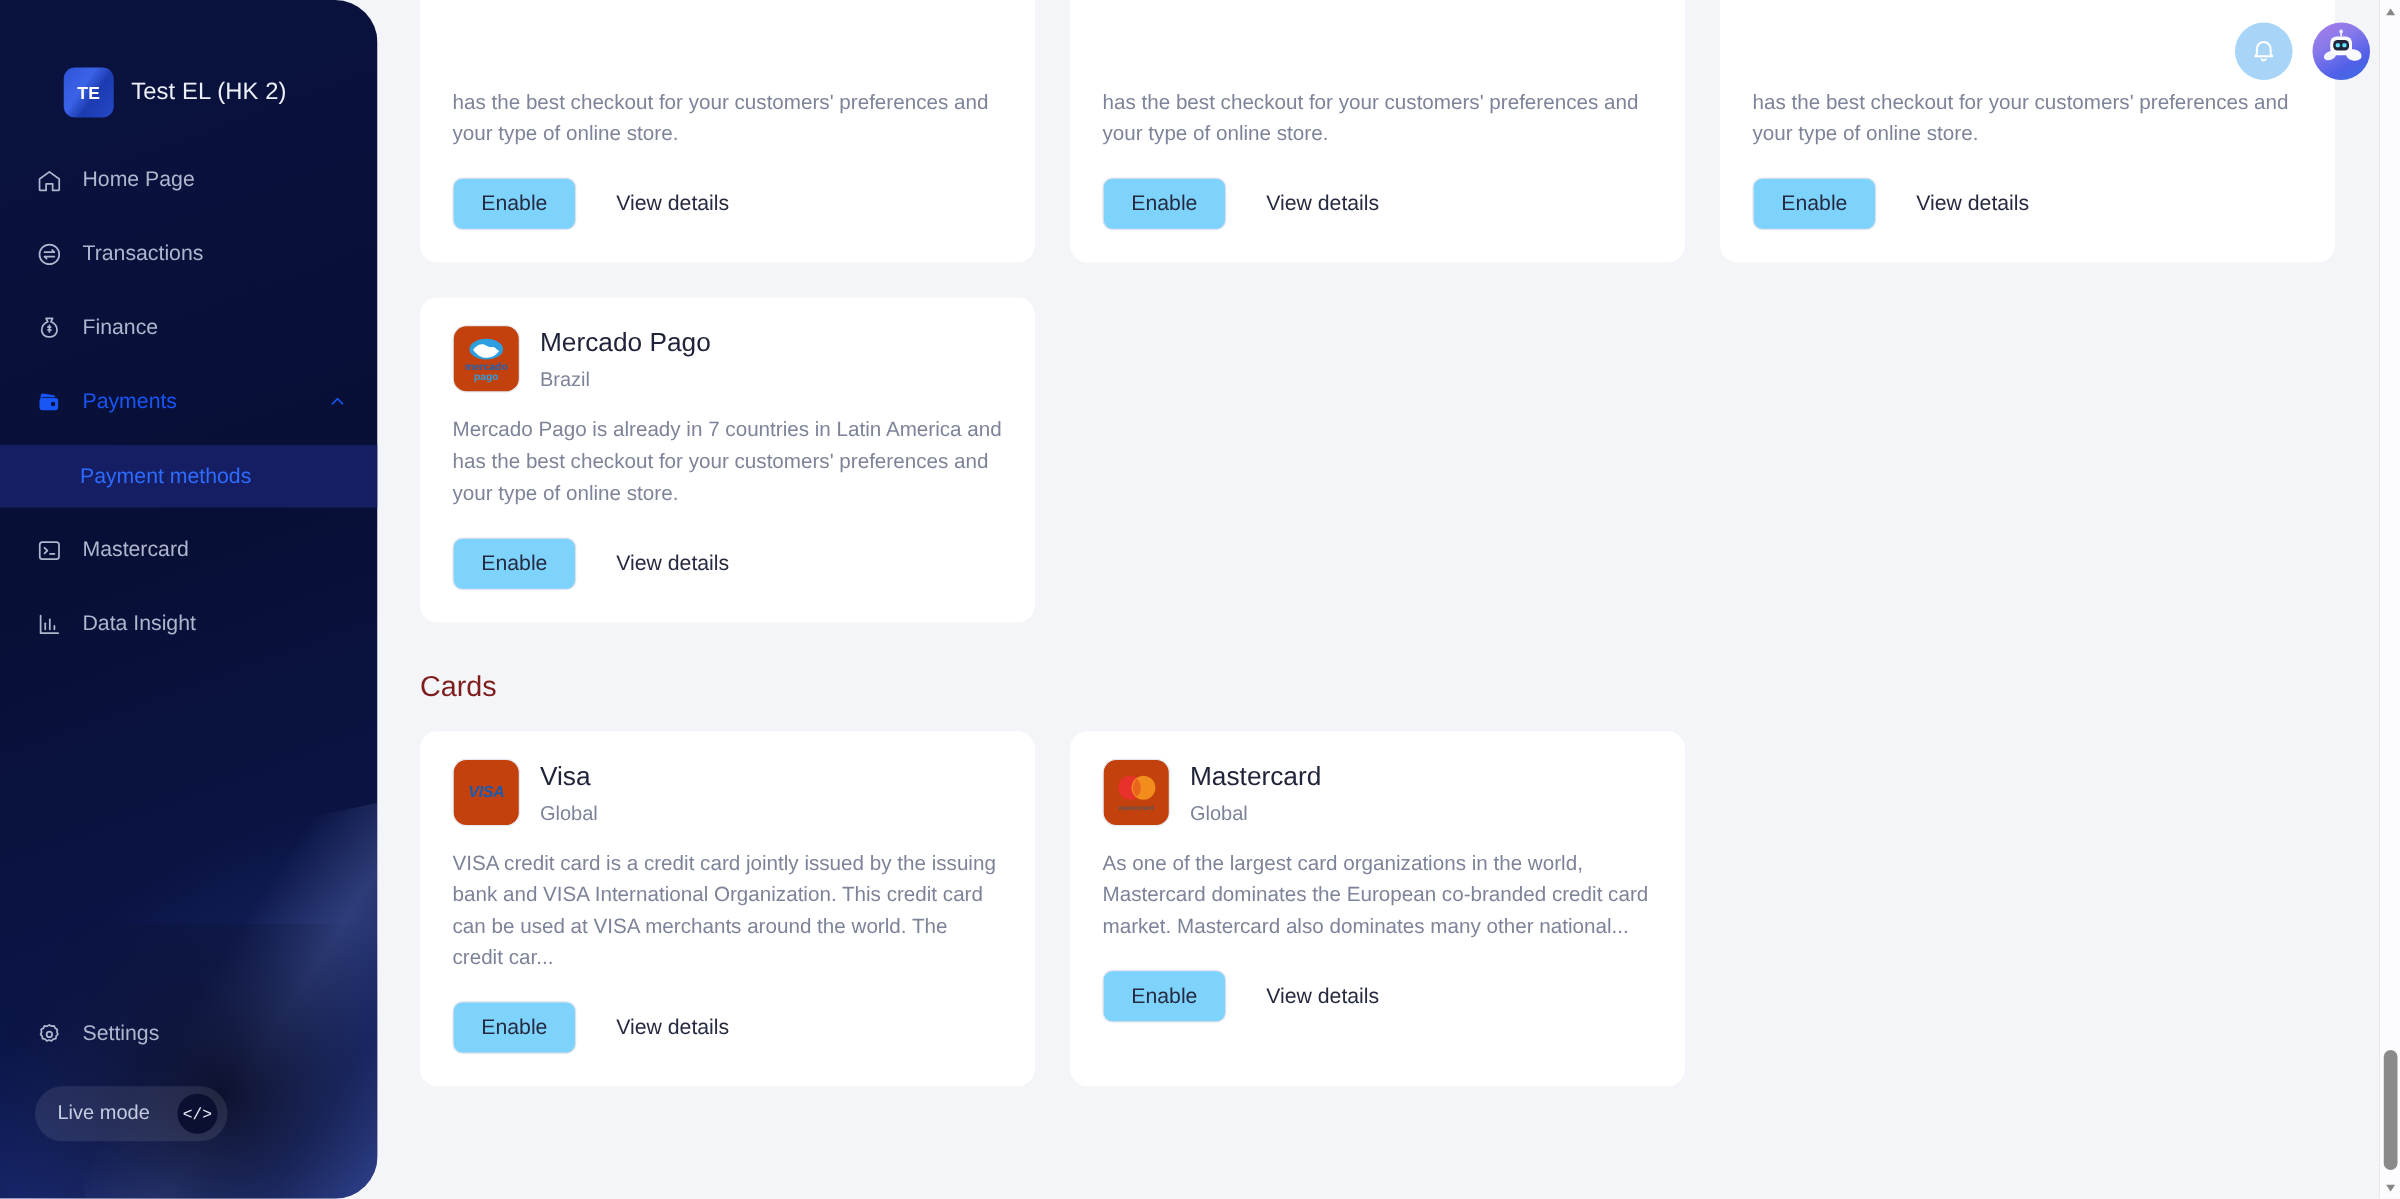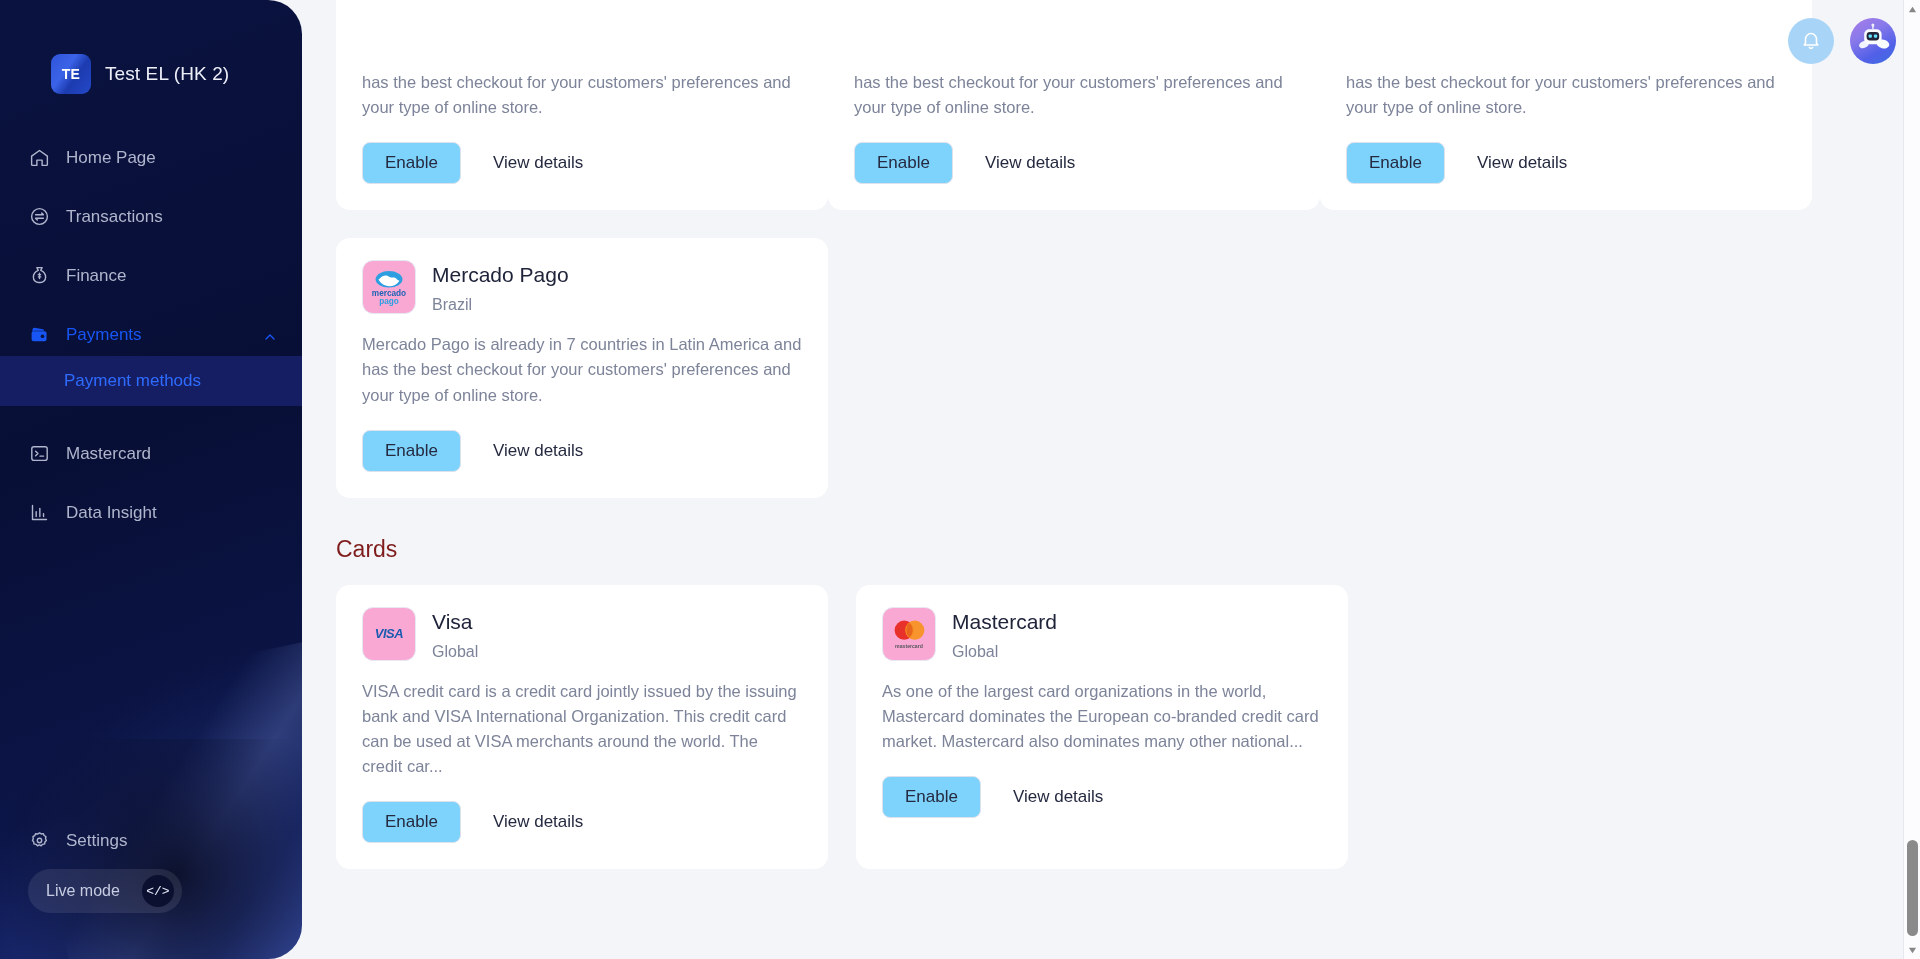--- a/index.html
+++ b/index.html
@@ -42,21 +42,21 @@
     background: linear-gradient(125deg, #2E54D8 0%, #3B63E8 38%, #1C3BB0 60%, #2448C8 100%);
     color:#fff; font-size: 14px; font-weight: 600;
     display:flex; align-items:center; justify-content:center;
     letter-spacing: .3px;
     margin-left: 23px;
   }
   .brand-name { color:#EDEFF8; font-size: 19px; letter-spacing:.1px; }
 
   .nav { position:relative; z-index:3; margin-top: 26px; }
   .nav-item {
-    display:flex; align-items:flex-end; gap:16px;
+    display:flex; align-items:center; gap:16px;
     height: 48px; padding: 0 24px 0 28px;
     color:#AFB6CD; font-size: 17px; cursor:pointer;
     margin-bottom: 11px;
   }
   .nav-item .ic { width:22px; height:22px; flex:0 0 22px; display:flex; align-items:center; justify-content:center; }
   .nav-item .ic svg { width:21px; height:21px; display:block; }
   .nav-item.active { color:#1756F5; }
   .nav-item .chev { margin-left:auto; width:16px; height:16px; }
   .nav-sub {
     display:flex; align-items:center;
@@ -100,38 +100,38 @@
   .content { position:absolute; inset:0; padding: 0 0 0 34px; }
 
   .grid { display:grid; grid-template-columns: repeat(3, 492px); gap: 28px; }
 
   .pcard {
     background:#fff; border-radius: 14px; padding: 22px 26px 26px 26px;
   }
   .pcard-head { display:flex; align-items:flex-start; gap:16px; margin-bottom: 18px; }
   .pcard-logo {
     width:54px;height:54px;flex:0 0 54px;border-radius:11px;
-    border:1px solid #E6E9F2; background:#f9a8d4;
+    border:1px solid #E6E9F2; background:#c2410c;
     display:flex;align-items:center;justify-content:center; overflow:hidden;
   }
   .pcard-title { font-size: 21px; color:#20243A; line-height:1.2; margin-top:2px; }
   .pcard-region { font-size: 16px; color:#7D8499; margin-top: 9px; }
   .pcard-desc { font-size: 16.5px; line-height: 1.52; color:#7D8499; }
   .pcard-actions { display:flex; align-items:center; gap:32px; margin-top: 22px; }
   .btn-enable {
     font-family:"Liberation Sans", sans-serif;
     background:#7dd3fc; border:1px solid #DDE1EC; border-radius:8px;
     padding: 10px 22px; font-size:17px; color:#252A40; cursor:pointer;
   }
   .link-details { font-size:17px; color:#252A40; cursor:pointer; }
 
   .section-title { font-size: 23px; color:#7f1d1d; margin: 38px 0 22px 0; }
 
   
-  .cliprow { display:grid; grid-template-columns: repeat(3, 492px); }
+  .cliprow { display:grid; grid-template-columns: repeat(3, 492px); gap:28px; }
   .clipcard{
     background:#fff; border-bottom-left-radius:14px; border-bottom-right-radius:14px;
     padding: 0 26px 26px 26px;
   }
   .clipcard .pcard-desc{ padding-top:2px; }
 
   
   .scrollbar { position:absolute; top:0; right:0; width:17px; height:959px; background:#FCFCFE; border-left:1px solid #E6E8F0; z-index:9;}
   .sb-arrow{ width:17px;height:18px; display:flex;align-items:center;justify-content:center; cursor:pointer;}
   .sb-arrow svg{width:9px;height:9px;}

